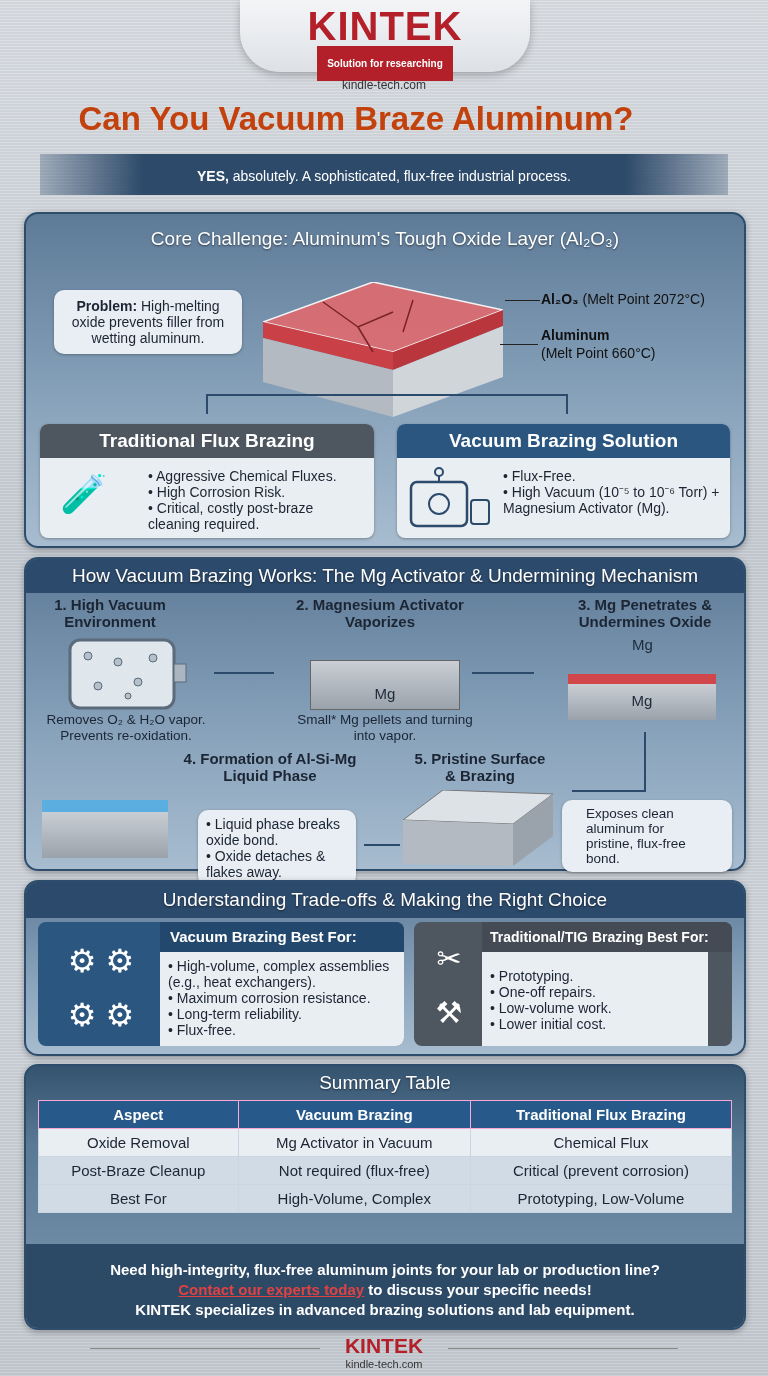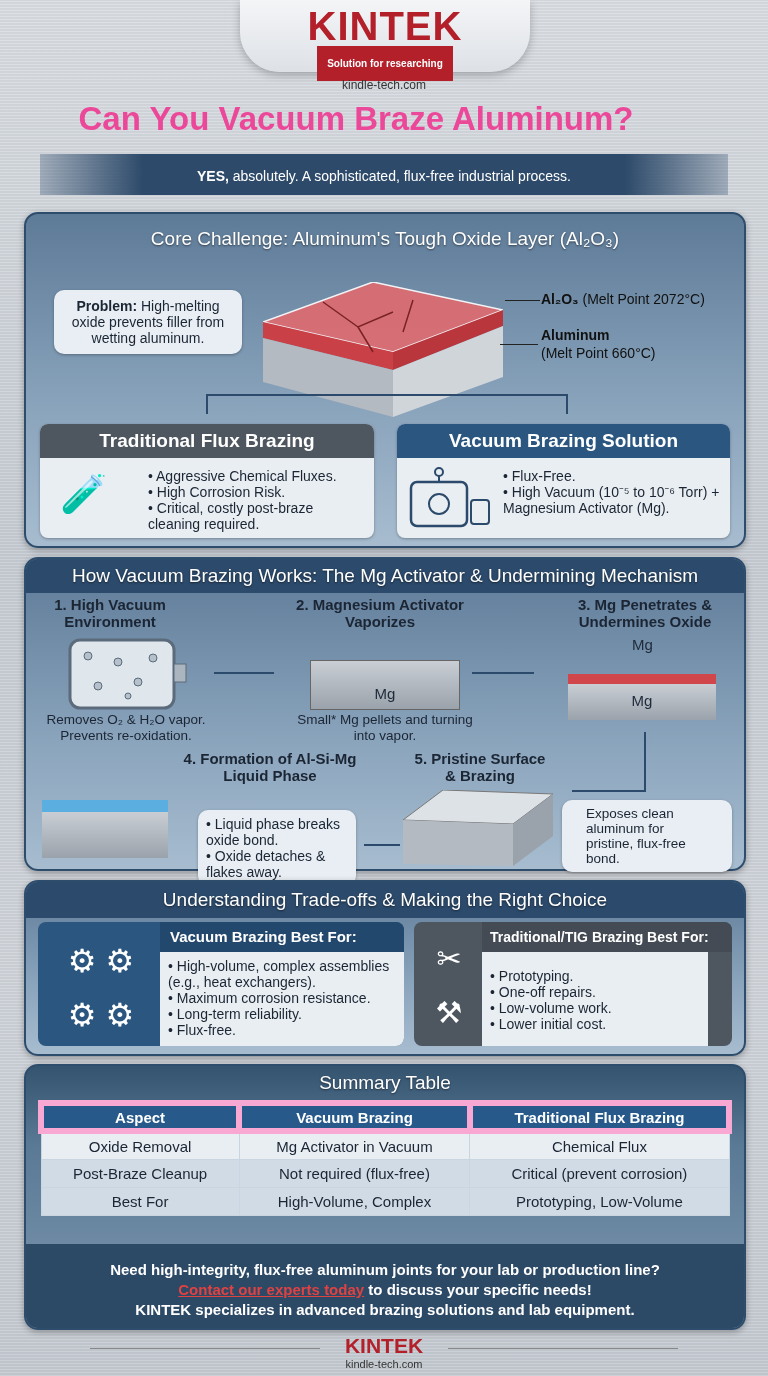--- a/index.html
+++ b/index.html
@@ -4,42 +4,42 @@
 <style>
 *{box-sizing:border-box;margin:0;padding:0}
 body{width:768px;height:1376px;overflow:hidden;font-family:"Liberation Sans",sans-serif;
 background:linear-gradient(180deg,#d9dde2 0%,#c6ccd3 40%,#cfd4da 70%,#c4cad1 100%);position:relative;color:#1e2a3a}
 body::before{content:"";position:absolute;inset:0;background:repeating-linear-gradient(0deg,rgba(255,255,255,.12) 0 1px,rgba(0,0,0,.03) 1px 3px);pointer-events:none}
 .abs{position:absolute}
 .logo-tab{left:240px;top:0;width:290px;height:72px;background:linear-gradient(#f4f5f7,#dde1e6);border-radius:0 0 40px 40px;box-shadow:0 3px 8px rgba(0,0,0,.25);text-align:center}
 .logo-word{font-size:40px;font-weight:700;color:#b3202a;letter-spacing:1px;line-height:44px;margin-top:4px}
 .logo-tag{display:inline-block;background:#b3202a;color:#fff;font-size:10px;font-weight:700;padding:12px 10px;margin-top:-2px}
 .site{left:0;width:768px;top:78px;text-align:center;font-size:12px;color:#333}
-.title{left:0;width:712px;top:100px;text-align:center;font-size:33px;font-weight:700;color:#ec4899}
+.title{left:0;width:712px;top:100px;text-align:center;font-size:33px;font-weight:700;color:#c2410c}
 .subbar{left:40px;width:688px;top:154px;height:41px;background:linear-gradient(90deg,rgba(40,70,105,.3),#2d4a6a 15%,#2d4a6a 85%,rgba(40,70,105,.3));text-align:center;color:#fff;font-size:14px;line-height:44px}
 .subbar b{font-weight:700}
 .panel{background:linear-gradient(180deg,#5d7a97,#8ba5bd 60%,#a7bccf);border:2px solid #2e4d6d;border-radius:14px;box-shadow:0 2px 6px rgba(0,0,0,.3)}
 .p1{left:24px;top:212px;width:722px;height:336px}
 .ph{color:#fff;font-weight:400;text-align:center;font-size:19px;text-shadow:0 1px 2px rgba(0,0,0,.5)}
 .callout{background:#e8eef3;border-radius:10px;padding:8px;text-align:center;font-size:14px;color:#1b2533;box-shadow:0 1px 3px rgba(0,0,0,.3)}
 .block{left:263px;top:282px;width:240px;height:135px}
 .lbl{font-size:14px;color:#111}
 .subcard{border-radius:8px;overflow:hidden;background:#e9eef2;box-shadow:0 1px 3px rgba(0,0,0,.3)}
 .subcard .hd{color:#fff;font-weight:700;font-size:19px;text-align:center;height:34px;line-height:34px}
 .bul{font-size:14px;color:#1b2533;line-height:16px}
 .bul div::before{content:"• "}
 .p2{left:24px;top:557px;width:722px;height:314px}
 .p2 .bar{background:#2c4a6b;height:34px;border-radius:12px 12px 0 0;line-height:34px}
 .step{font-size:15px;font-weight:700;color:#1b2533;text-align:center;line-height:17px}
 .cap{font-size:13.5px;color:#1b2533;text-align:center;line-height:16px}
 .arrow{height:2px;background:#2c4a6b}
 .p3{left:24px;top:880px;width:722px;height:176px}
 .p4{left:24px;top:1064px;width:722px;height:266px;background:linear-gradient(180deg,#34536f,#5a7995 30%,#7e98b0);}
 table{border-collapse:collapse;width:694px}
-th{background:#275a8a;color:#fff;font-size:15px;height:28px;border:6px solid #f9a8d4}
+th{background:#275a8a;color:#fff;font-size:15px;height:28px;border:1px solid #f9a8d4}
 td{font-size:15px;text-align:center;height:28px;border:1px solid #c9d6e2;color:#1b2533}
 tr.odd td{background:#e9eef3} tr.even td{background:#d0dbe6}
 .cta{left:26px;top:1244px;width:718px;height:84px;background:#2c4966;border-radius:0 0 12px 12px;text-align:center;color:#fff;font-size:15px;font-weight:700;line-height:20px;padding-top:16px}
 .cta a{color:#e04242;text-decoration:underline}
 .foot{left:0;width:768px;top:1334px;text-align:center}
 .foot .w{font-size:21px;font-weight:700;color:#b3202a}
 .foot .s{font-size:11px;color:#333}
 .rule{top:1348px;height:1px;background:#888}
 </style>
 </head>

